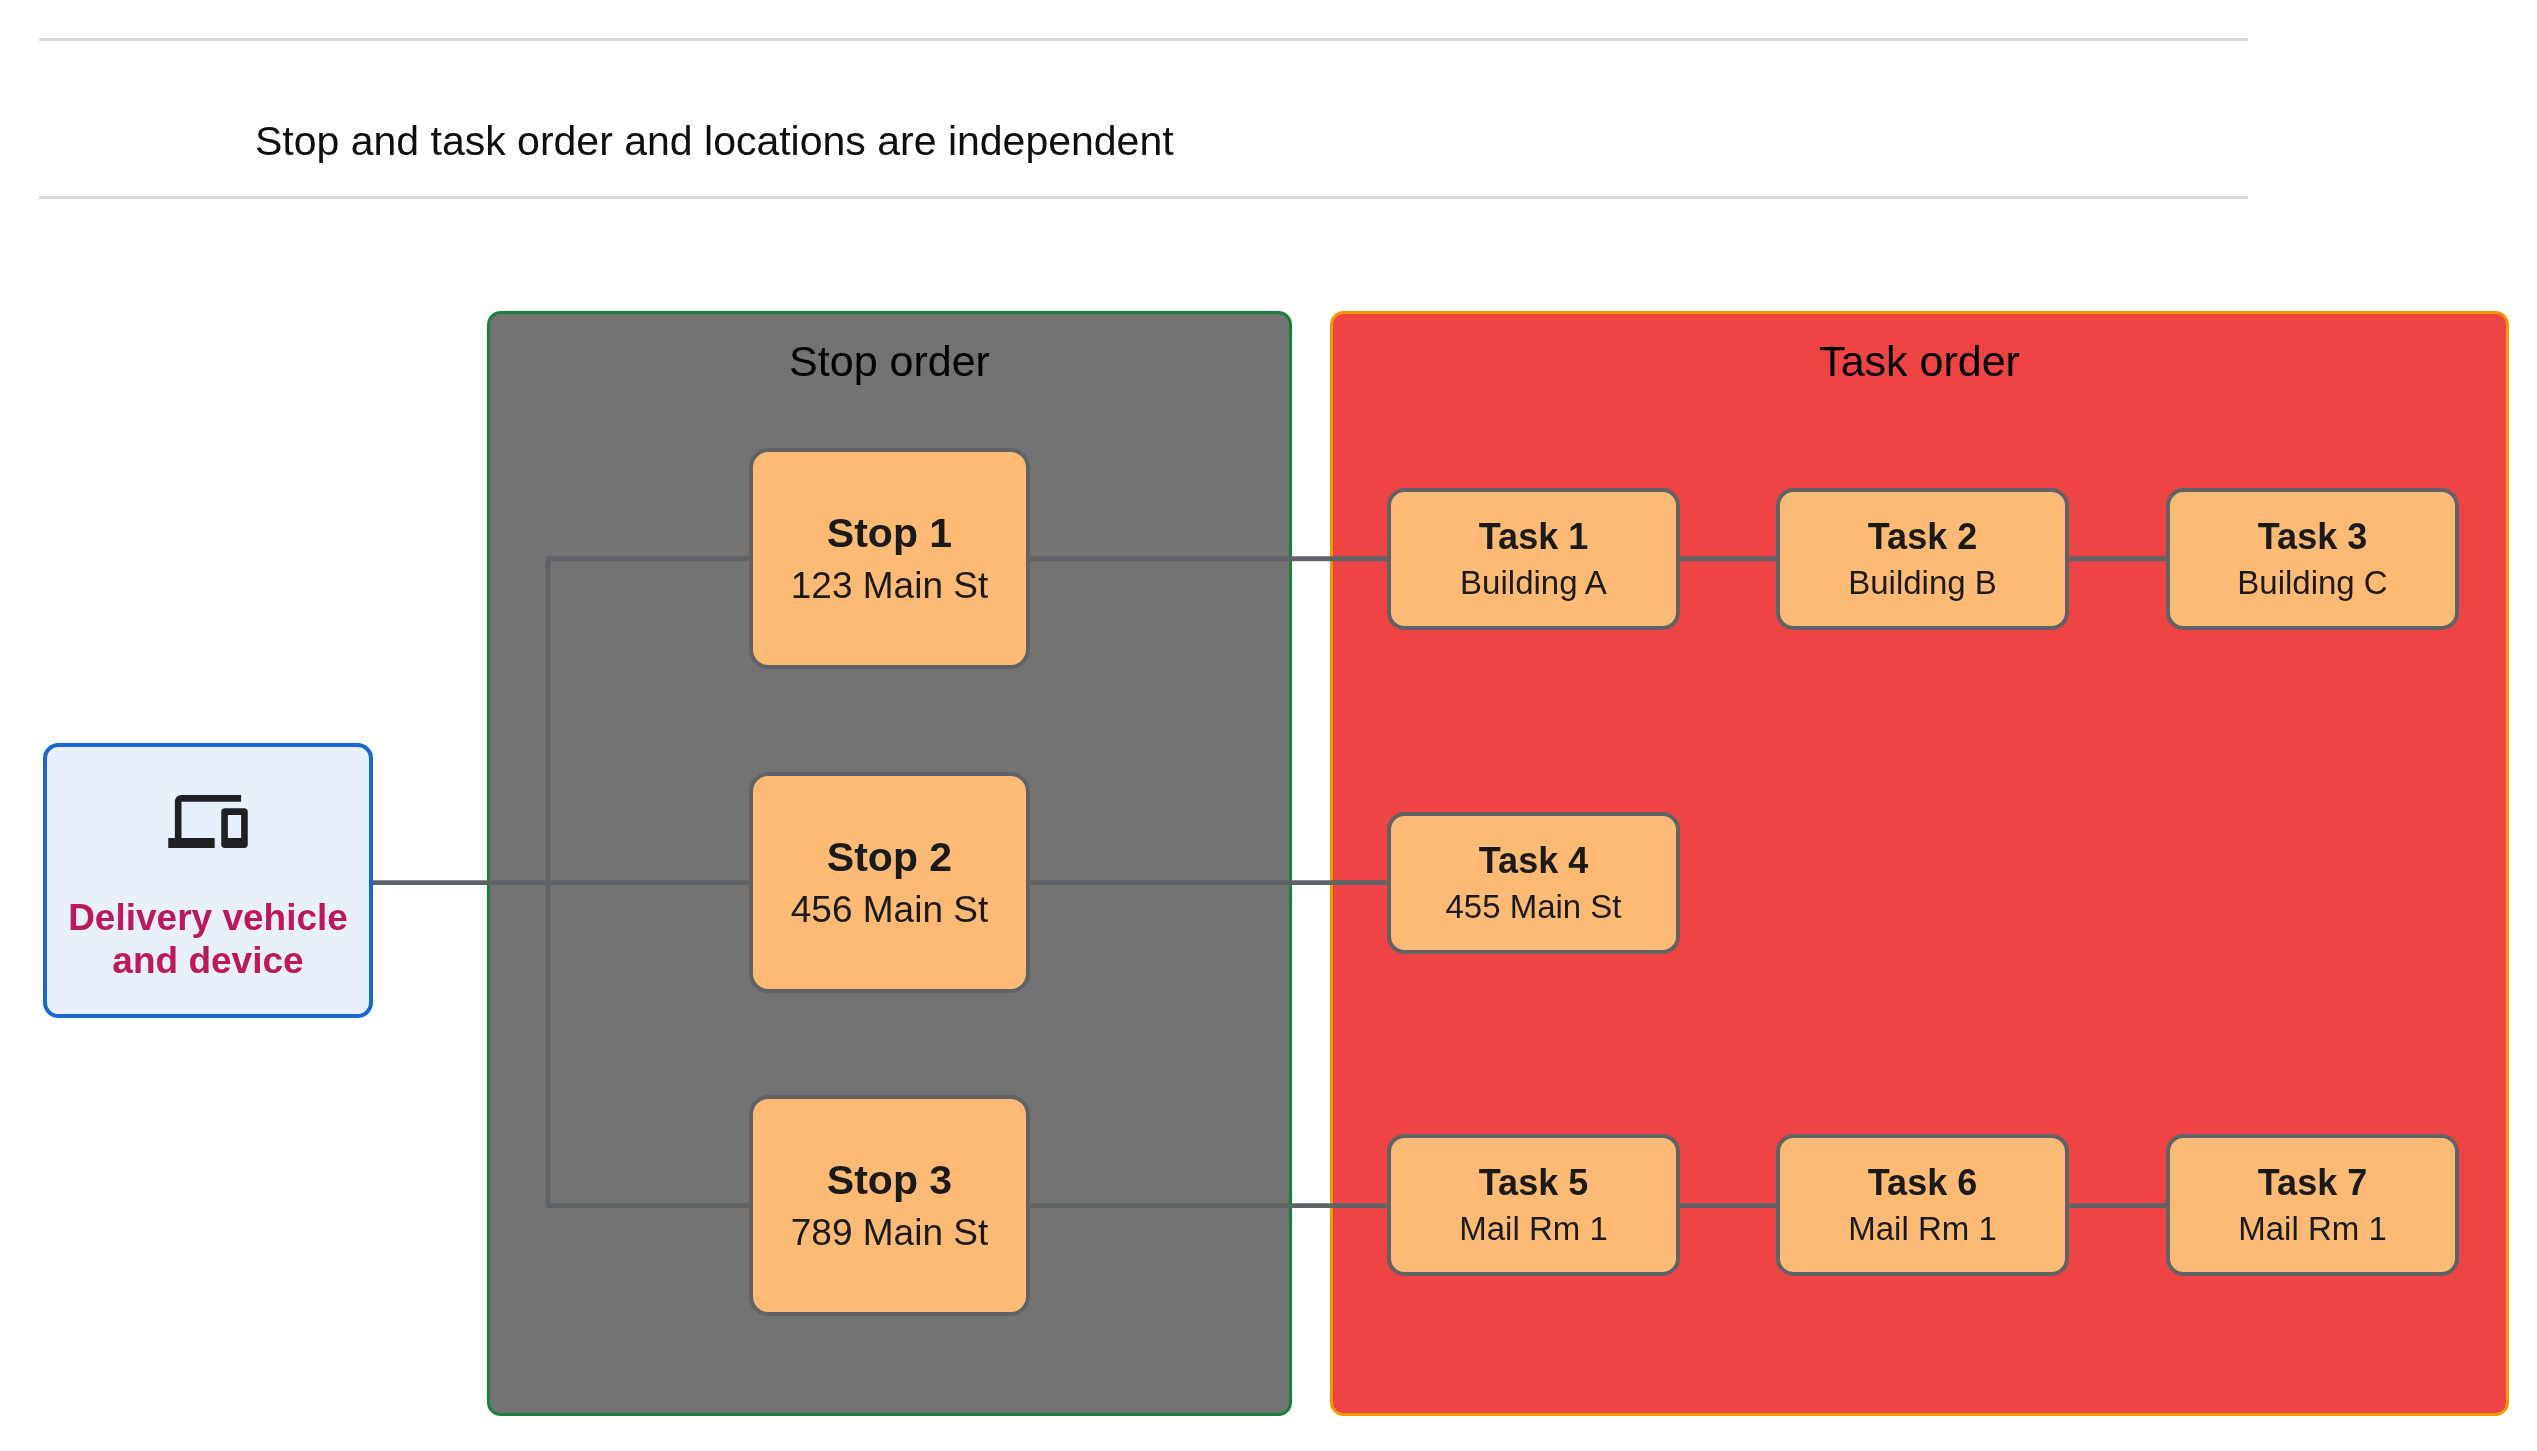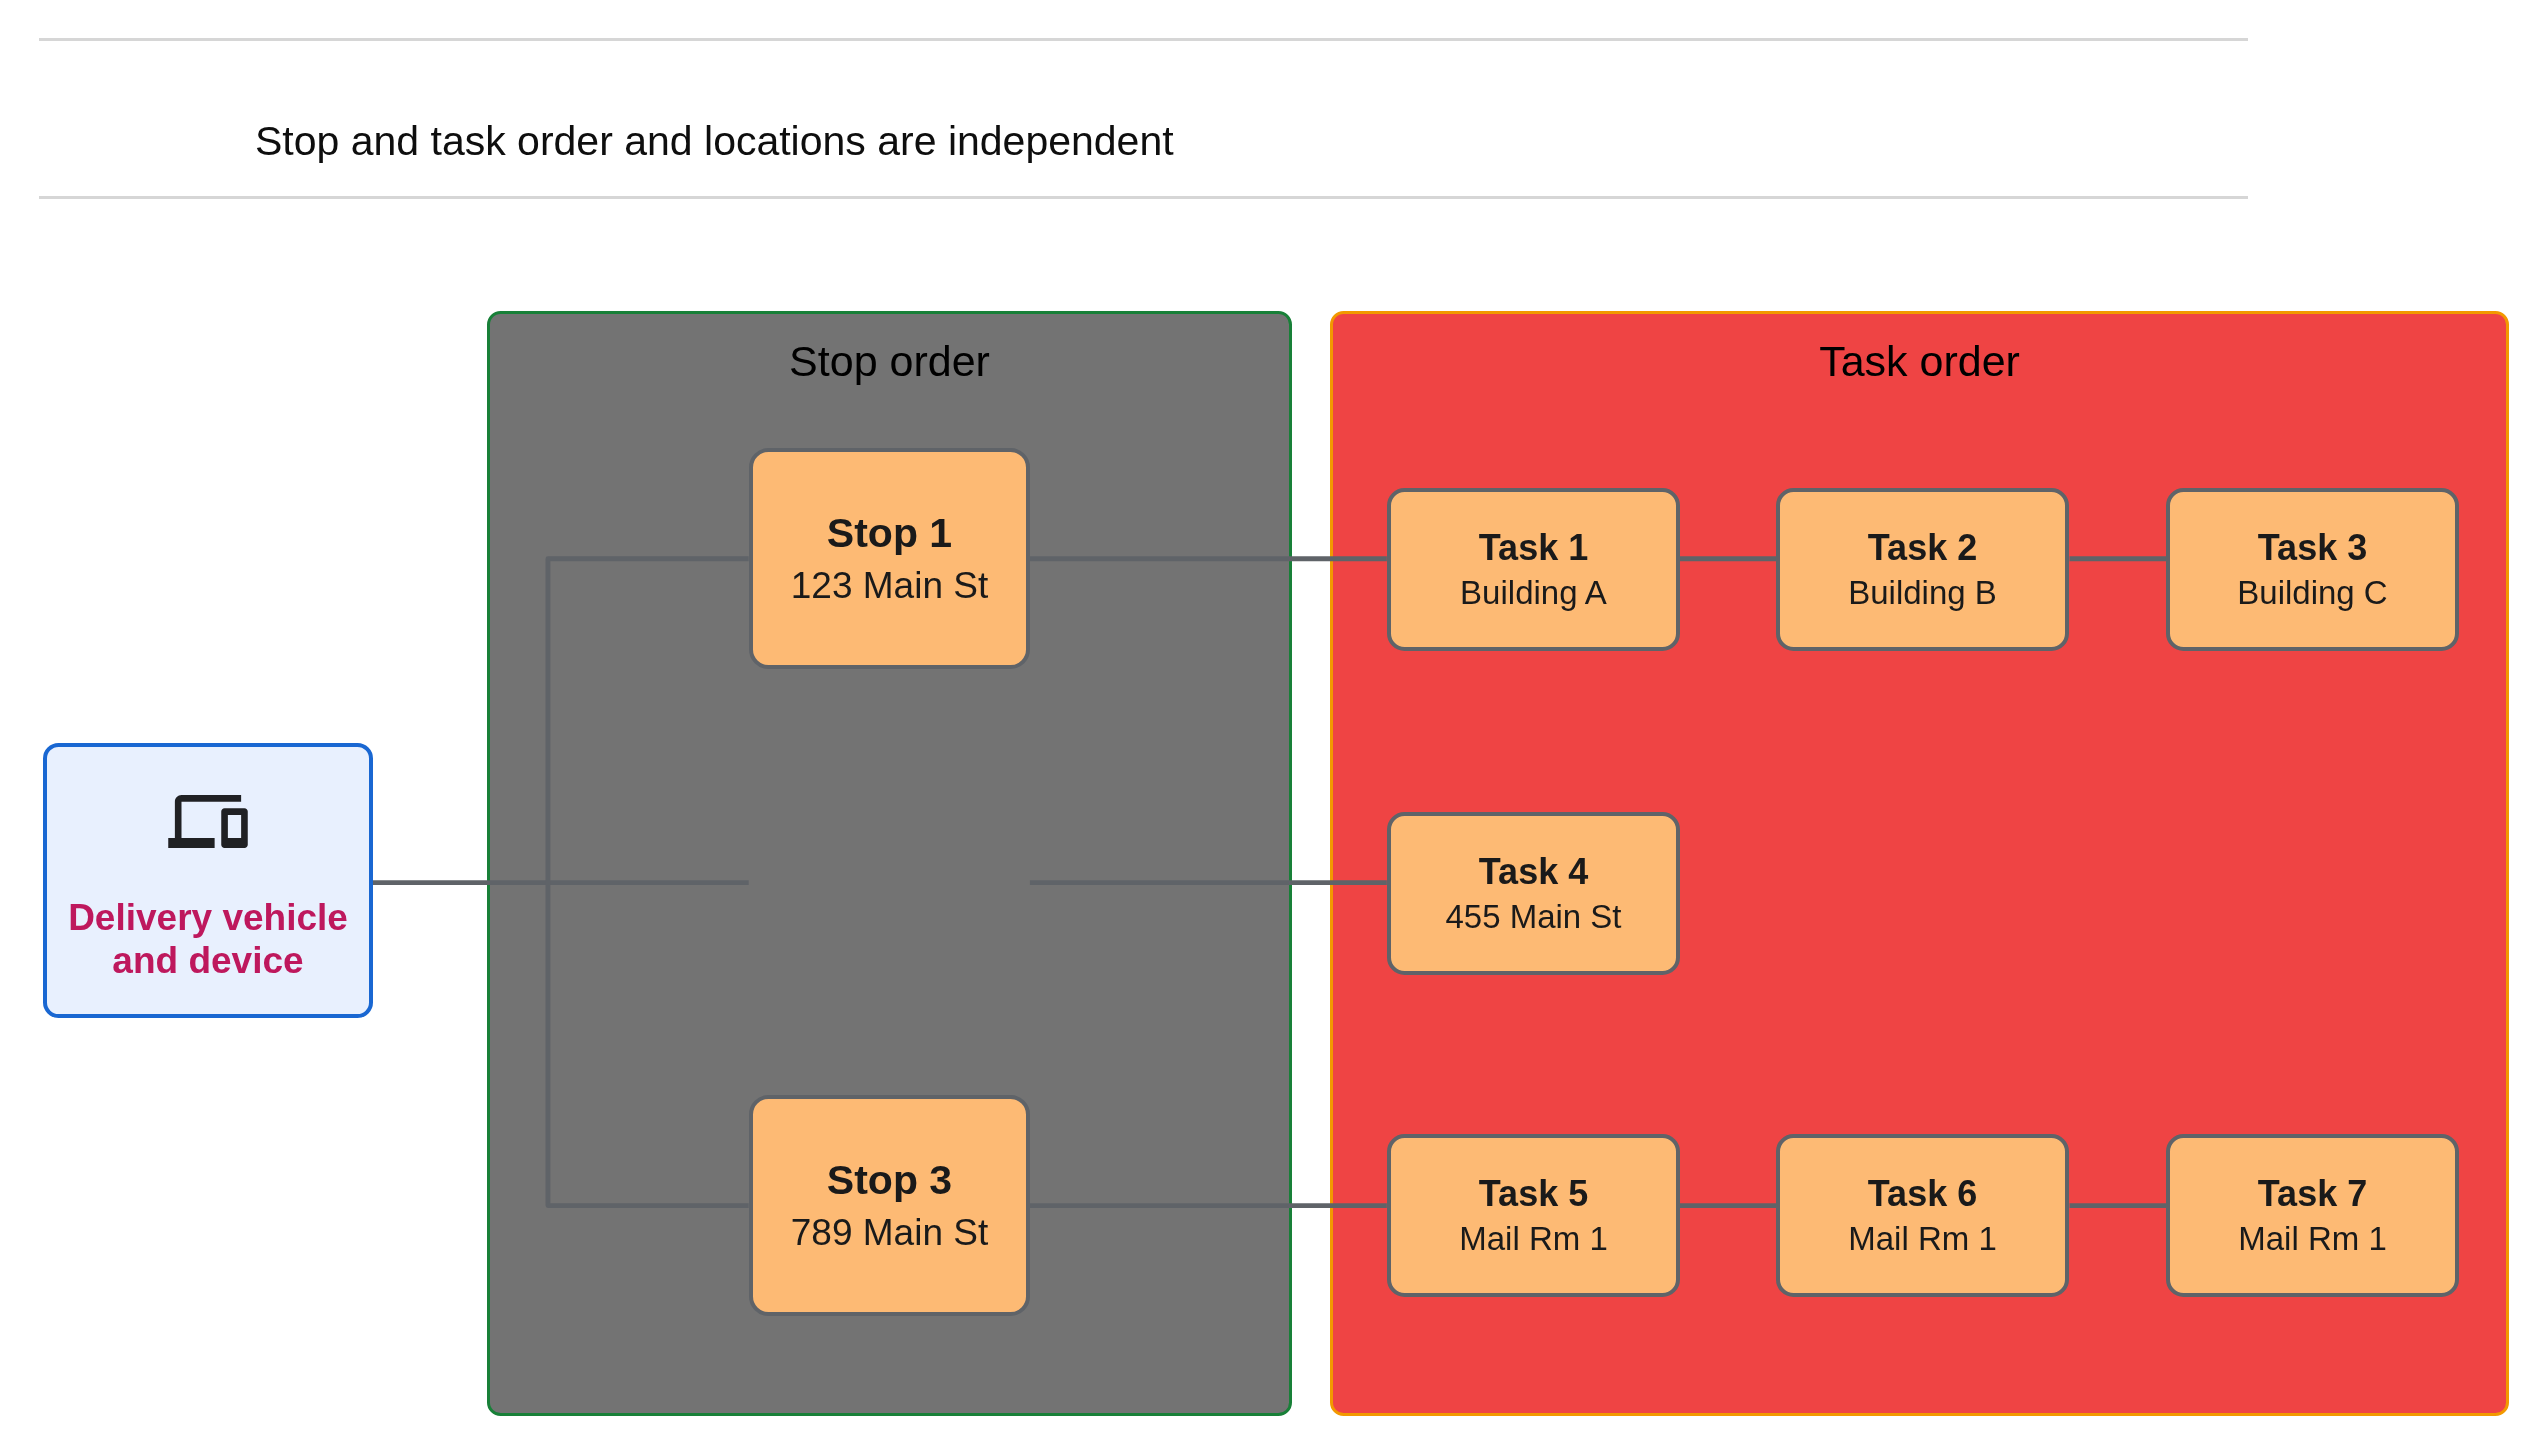--- a/index.html
+++ b/index.html
@@ -127,21 +127,21 @@
   .stop-node {
     left: 749px;
     width: 281px;
     height: 221px;
     border-radius: 19.4px;
   }
   .stop-node .name { font-size: 41px; }
   .stop-node .loc  { font-size: 37px; margin-top: 7.8px; }
   .task-node {
     width: 293px;
-    height: 163px;
+    height: 142px;
     border-radius: 17.5px;
   }
   .task-node .name { font-size: 36px; }
   .task-node .loc  { font-size: 33px; margin-top: 5.8px; }
 
   .stop-1 { top: 448px; }
   .stop-2 { top: 772px; }
   .stop-3 { top: 1095px; }
 
   .task-row-1 { top: 488px; }
@@ -188,20 +188,24 @@
     <div class="label">
       <div>Delivery vehicle</div>
       <div>and device</div>
     </div>
   </div>
 
   <div class="node stop-node stop-1">
     <div class="name">Stop 1</div>
     <div class="loc">123 Main St</div>
   </div>
+  <div class="node stop-node stop-2">
+    <div class="name">Stop 2</div>
+    <div class="loc">456 Main St</div>
+  </div>
   <div class="node stop-node stop-3">
     <div class="name">Stop 3</div>
     <div class="loc">789 Main St</div>
   </div>
 
   <div class="node task-node task-row-1 task-col-1">
     <div class="name">Task 1</div>
     <div class="loc">Building A</div>
   </div>
   <div class="node task-node task-row-1 task-col-2">

